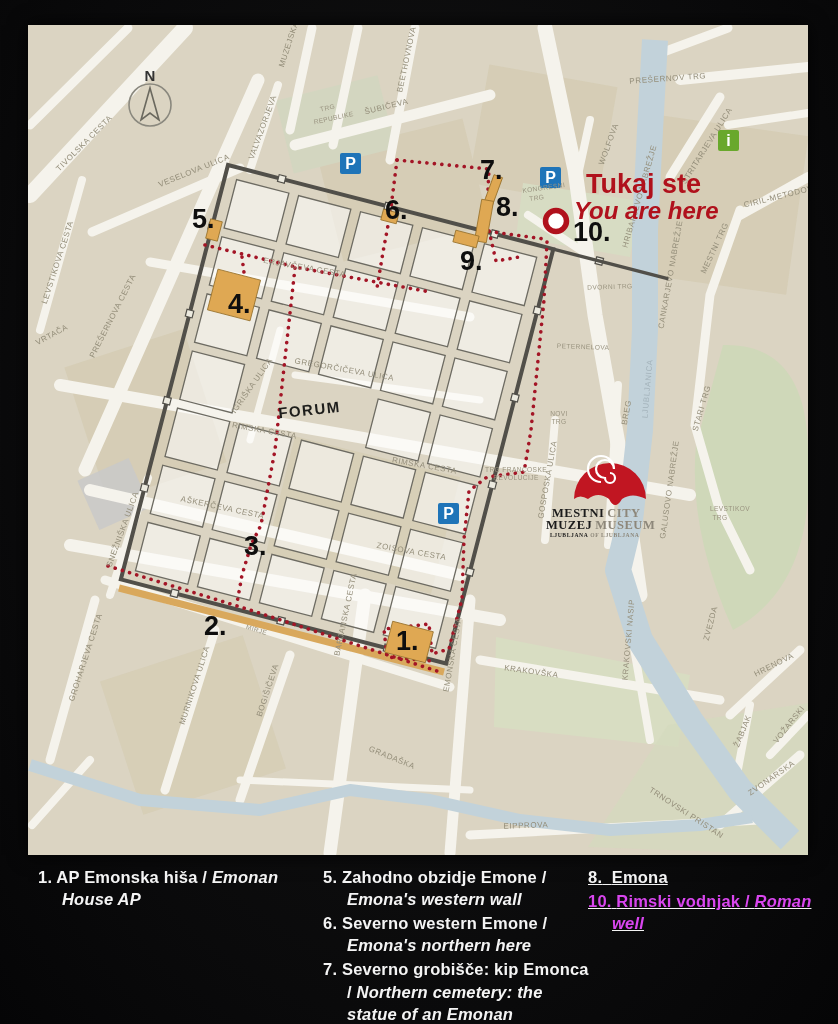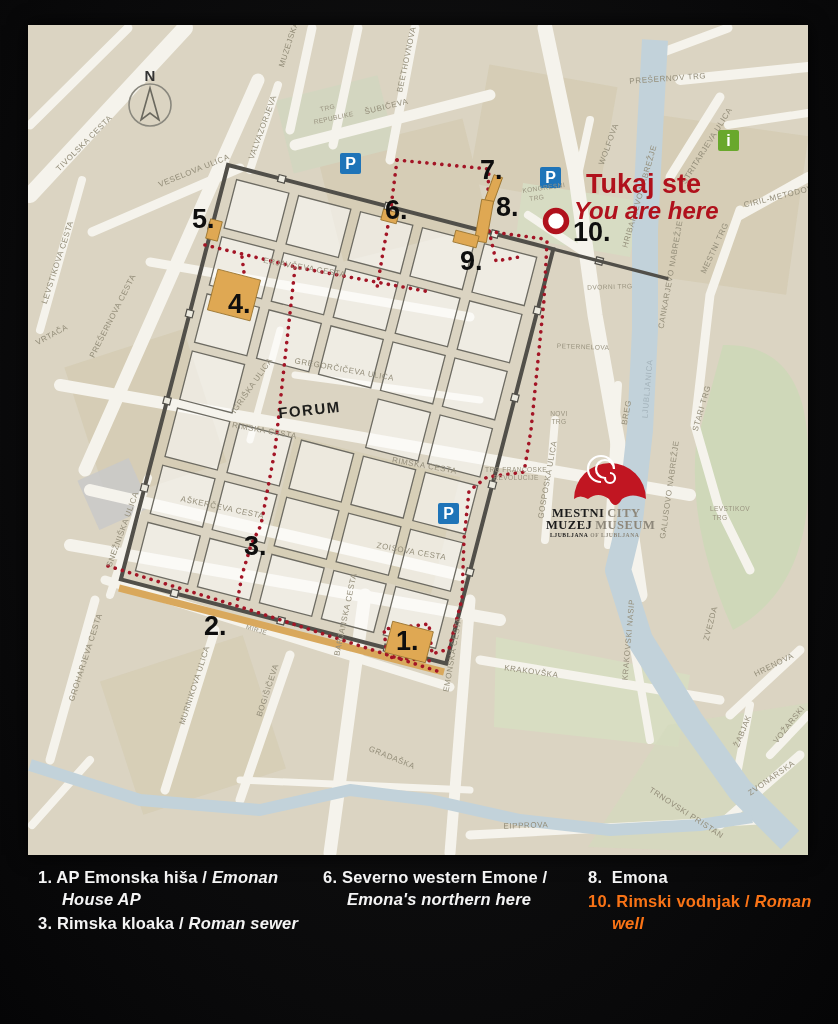--- a/index.html
+++ b/index.html
@@ -26,21 +26,21 @@
   .picon-t{font-family:"Liberation Sans",sans-serif;font-size:16px;font-weight:bold;fill:#fff;}
   .iicon{fill:#69a82c;}
   .logo-sl{font-family:"Liberation Serif",serif;font-size:12.5px;font-weight:bold;fill:#1b1b1b;letter-spacing:.5px;}
   .logo-en{font-family:"Liberation Serif",serif;font-size:12.5px;font-weight:bold;fill:#8d877a;letter-spacing:.5px;}
   .logo-sl3{font-family:"Liberation Serif",serif;font-size:5.6px;font-weight:bold;fill:#1b1b1b;letter-spacing:.6px;}
   .logo-en3{font-family:"Liberation Serif",serif;font-size:5.6px;font-weight:bold;fill:#8d877a;letter-spacing:.6px;}
   #legend{position:absolute;left:0;top:858px;width:838px;height:166px;color:#f4f4f4;}
   .leg-col{position:absolute;top:8px;}
   #leg-col1{left:38px;width:282px;}
   #leg-col2{left:323px;width:266px;}
-  #leg-col3{left:588px;width:244px;}
+  #leg-col3{left:588px;width:244px;text-decoration:underline;}
   .leg-item{font-size:16.5px;font-weight:bold;line-height:1.34;margin-bottom:2px;
             padding-left:24px;text-indent:-24px;letter-spacing:.2px;}
   .leg-en{font-style:italic;}
 </style>
 </head>
 <body>
 
 <div id="map-wrap">
 <svg width="780" height="830" viewBox="0 0 780 830" xmlns="http://www.w3.org/2000/svg">
 
@@ -303,22 +303,23 @@
     <text class="num" x="468" y="191">8.</text>
     <text class="num" x="432" y="245">9.</text>
     <text class="num" x="545" y="216">10.</text>
   </g>
 </svg>
 </div>
 
 <div id="legend">
   <div class="leg-col" id="leg-col1">
     <div class="leg-item"><span>1.</span> <span>AP Emonska hiša</span><span> / </span><span class="leg-en">Emonan House AP</span></div>
-    <div class="leg-item"><span>3.</span> <span>Rimska kloaka</span><span> / </span><span class="leg-en">Roman sewer</span></div>
   </div>
   <div class="leg-col" id="leg-col2">
+    <div class="leg-item"><span>5.</span> <span>Zahodno obzidje Emone</span><span> / </span><span class="leg-en">Emona's western wall</span></div>
     <div class="leg-item"><span>6.</span> <span>Severno western Emone</span><span> / </span><span class="leg-en">Emona's northern here</span></div>
+    <div class="leg-item"><span>7.</span> <span>Severno grobišče: kip Emonca</span><span> / </span><span class="leg-en">Northern cemetery: the statue of an Emonan</span></div>
   </div>
   <div class="leg-col" id="leg-col3">
     <div class="leg-item"><span>8.</span> &nbsp;<span>Emona</span><span></span><span class="leg-en"></span></div>
-    <div class="leg-item" style="color:#f97316"><span>10.</span> <span>Rimski vodnjak</span><span> / </span><span class="leg-en">Roman well</span></div>
+    <div class="leg-item" style="color:#d946ef"><span>10.</span> <span>Rimski vodnjak</span><span> / </span><span class="leg-en">Roman well</span></div>
   </div>
 </div>
 
 </body></html>

